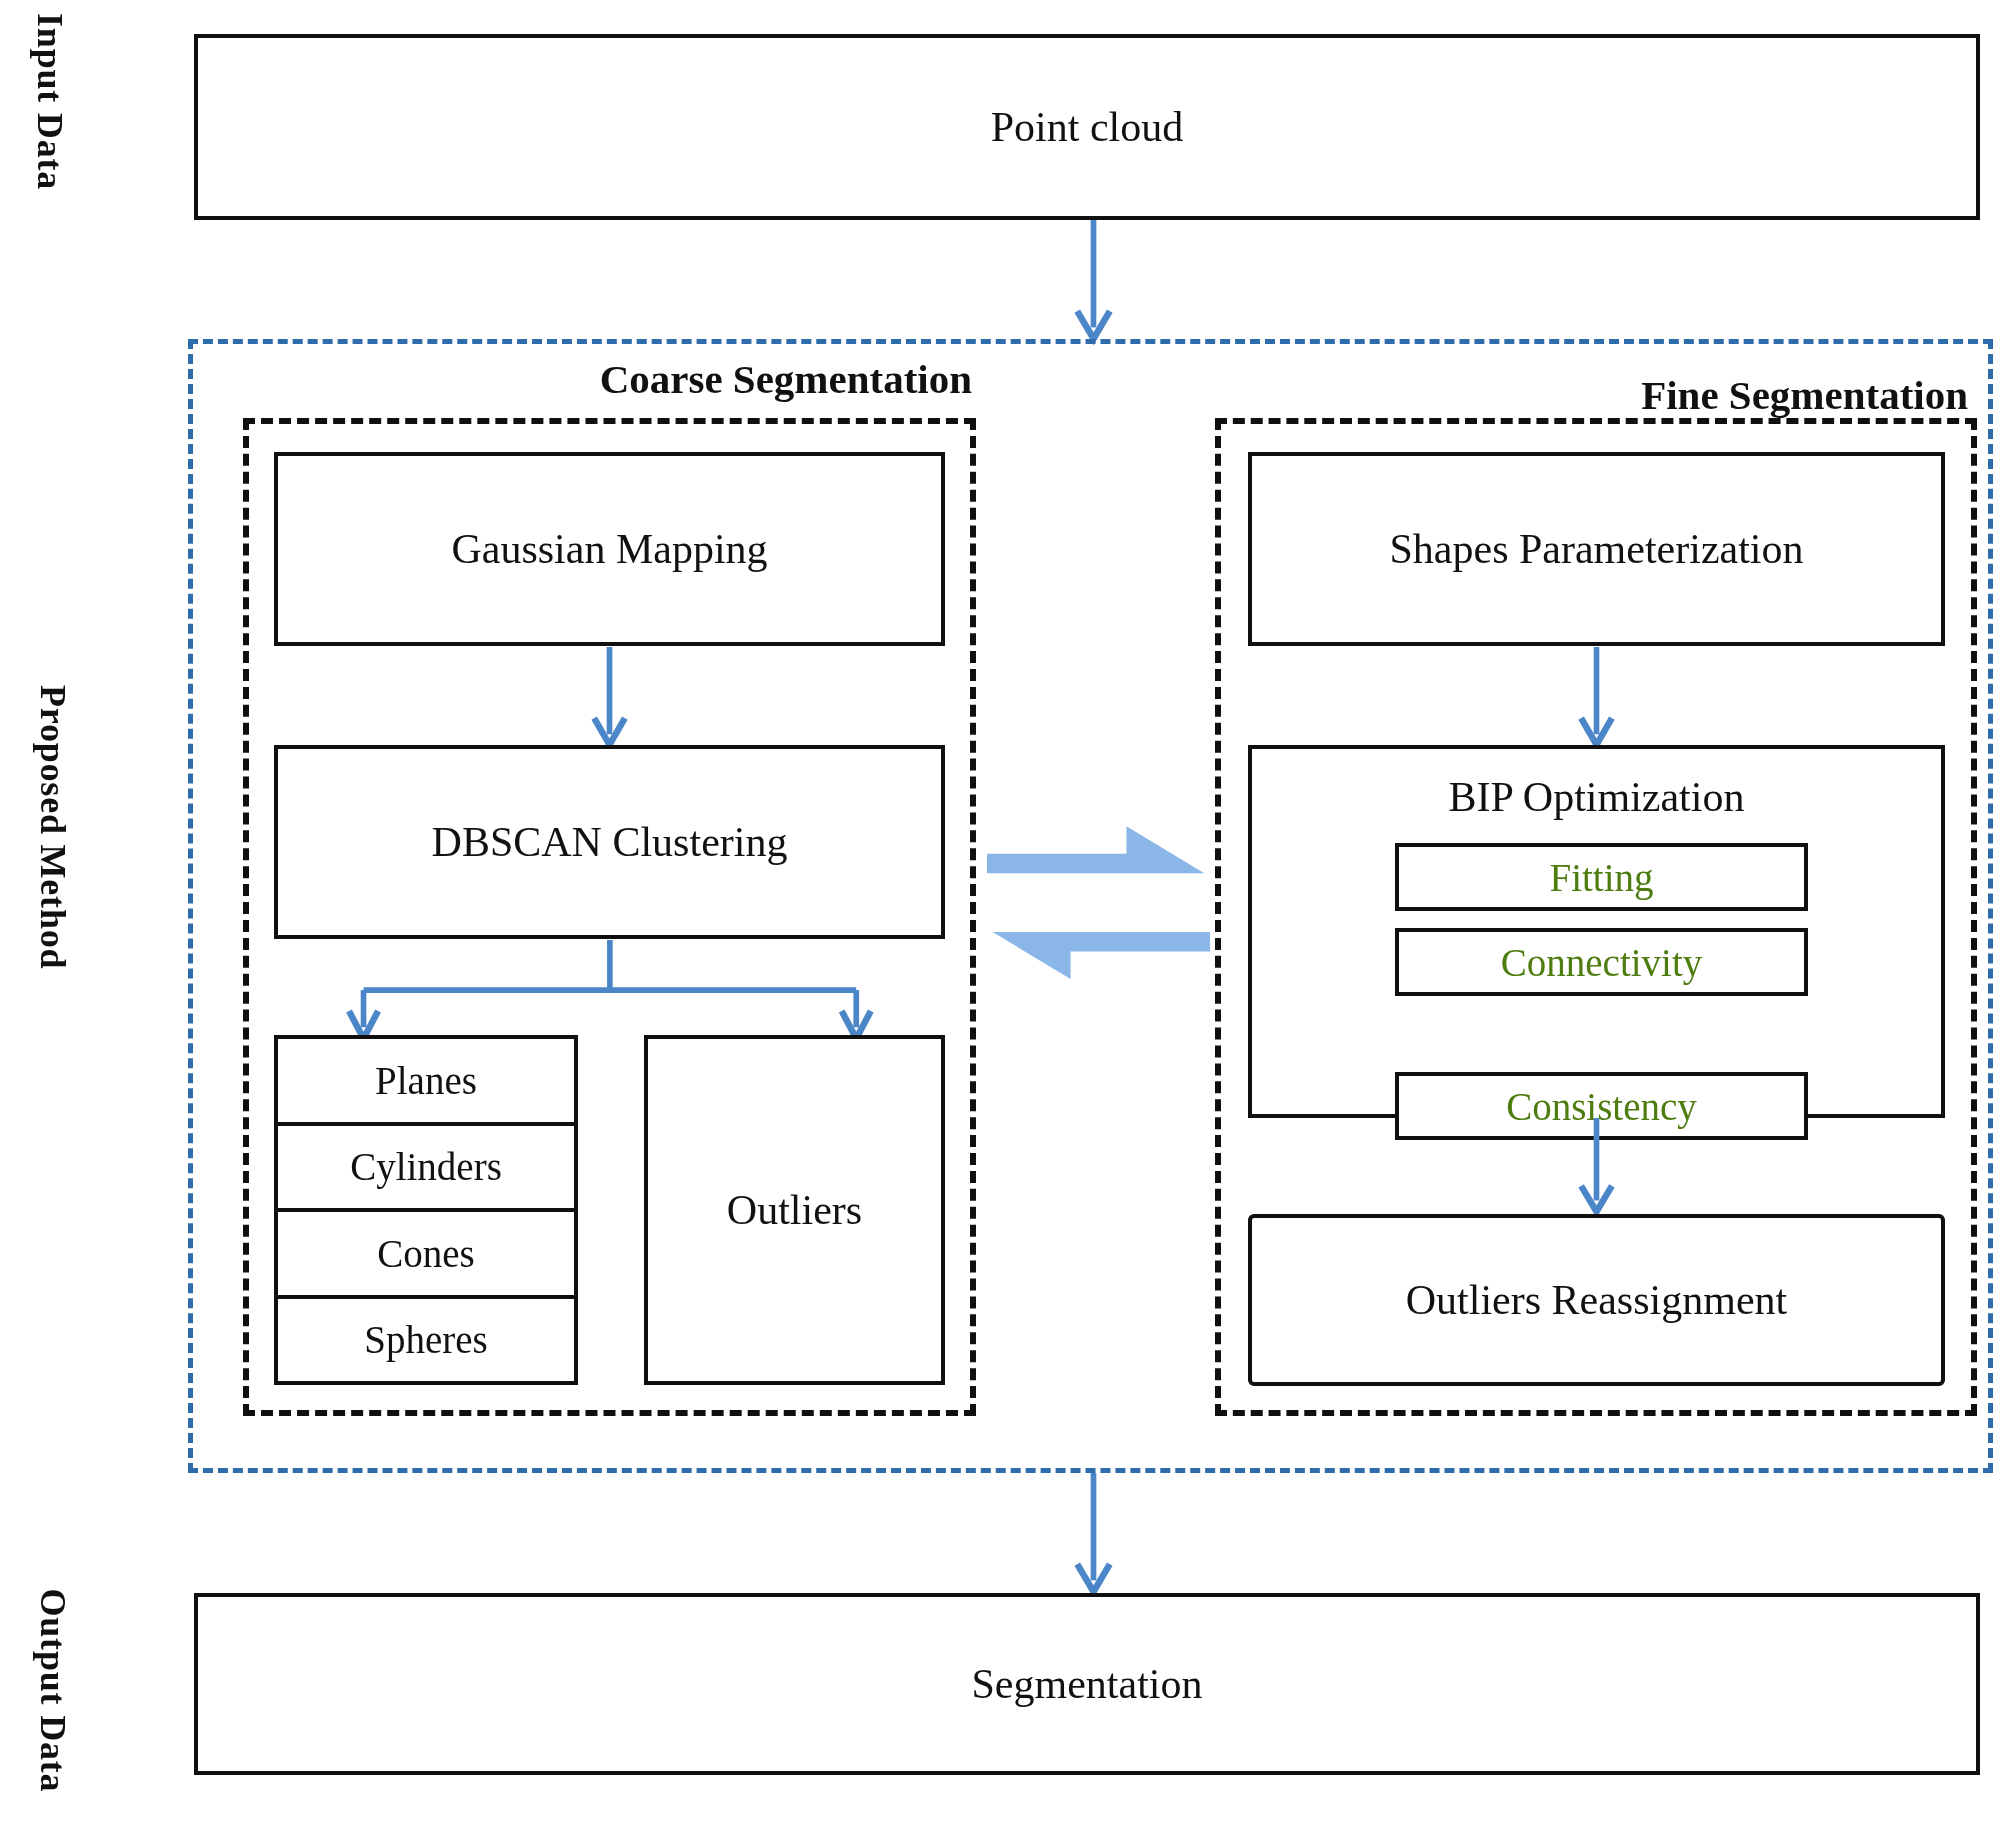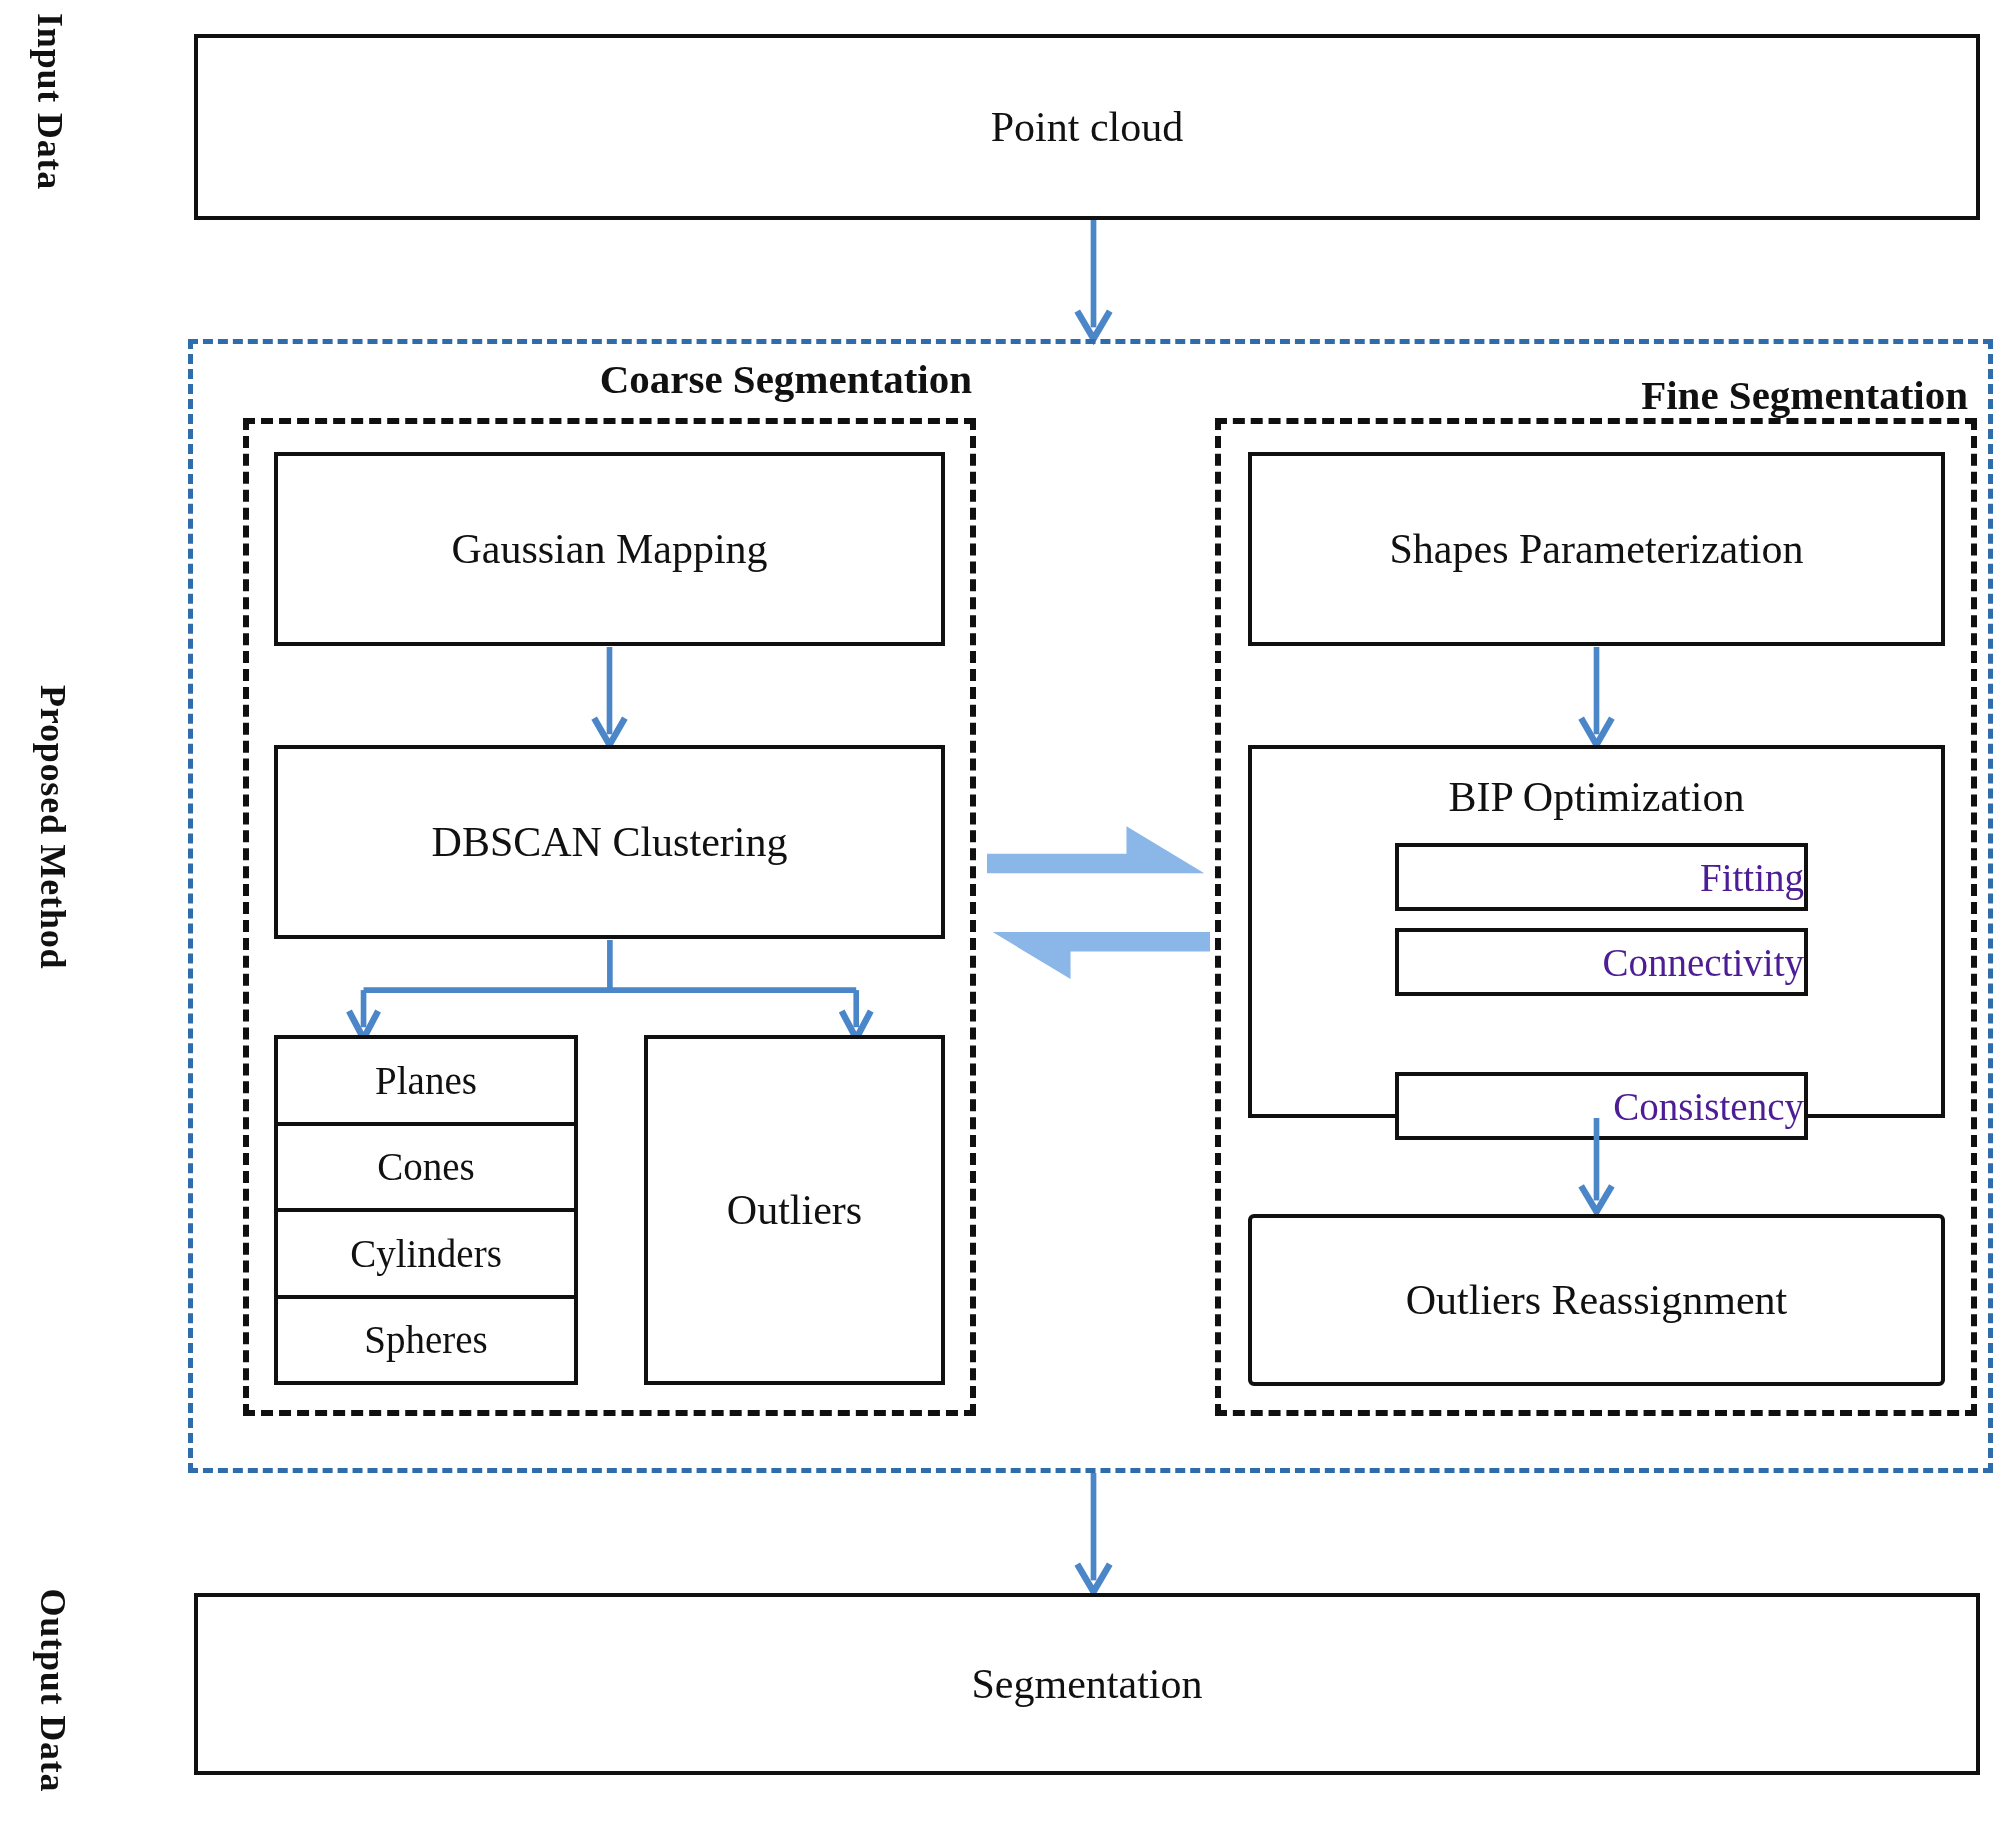--- a/index.html
+++ b/index.html
@@ -75,22 +75,22 @@
   }
   .stack-item:last-child { border-bottom: none; }
 
   
   .subbox {
     position: absolute;
     border: 4.9px solid #101010;
     background: #fff;
     display: flex;
     align-items: center;
-    justify-content: flex-end;
-    color: #4c1d95;
+    justify-content: center;
+    color: #4d7c0f;
     text-align: center;
   }
 
   
   .arrow-svg { position: absolute; overflow: visible; pointer-events: none; }
 
   
   .block-arrow { position: absolute; overflow: visible; pointer-events:none; }
 </style>
 </head>
@@ -151,24 +151,24 @@
     <polyline points="110,88 128,122 146,88" fill="none" stroke="#4a86c8" stroke-width="8"></polyline>
     <line x1="738" y1="62" x2="738" y2="108" stroke="#4a86c8" stroke-width="7"></line>
     <polyline points="720,88 738,122 756,88" fill="none" stroke="#4a86c8" stroke-width="8"></polyline>
   </svg>
 
   <div class="stack" style="left:274px; top:1035px; width:304px; height:350px; font-size:39px;">
     <div class="stack-item">
       <span>Planes</span>
     </div>
     <div class="stack-item">
+      <span>Cylinders</span>
+    </div>
+    <div class="stack-item">
       <span>Cones</span>
-    </div>
-    <div class="stack-item">
-      <span>Cylinders</span>
     </div>
     <div class="stack-item">
       <span>Spheres</span>
     </div>
   </div>
 
   <div class="box" style="left:644px; top:1035px; width:301px; height:350px; font-size:42px;">
     <span class="box-label">Outliers</span>
   </div>
 

